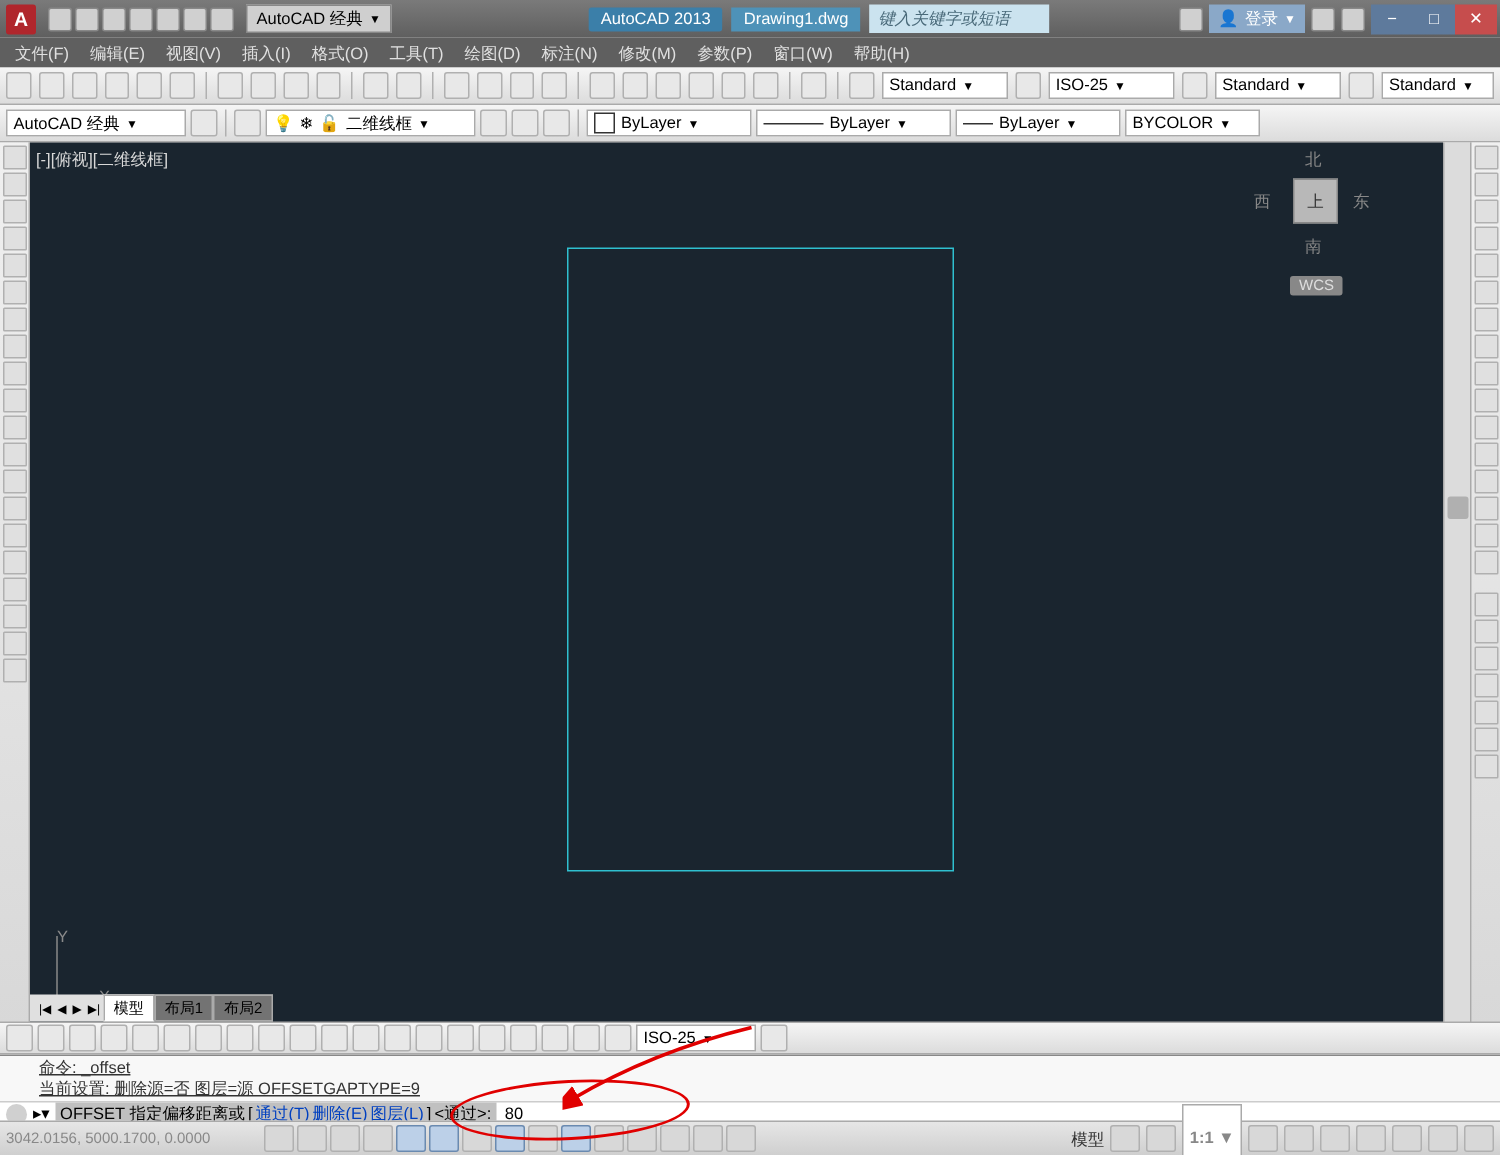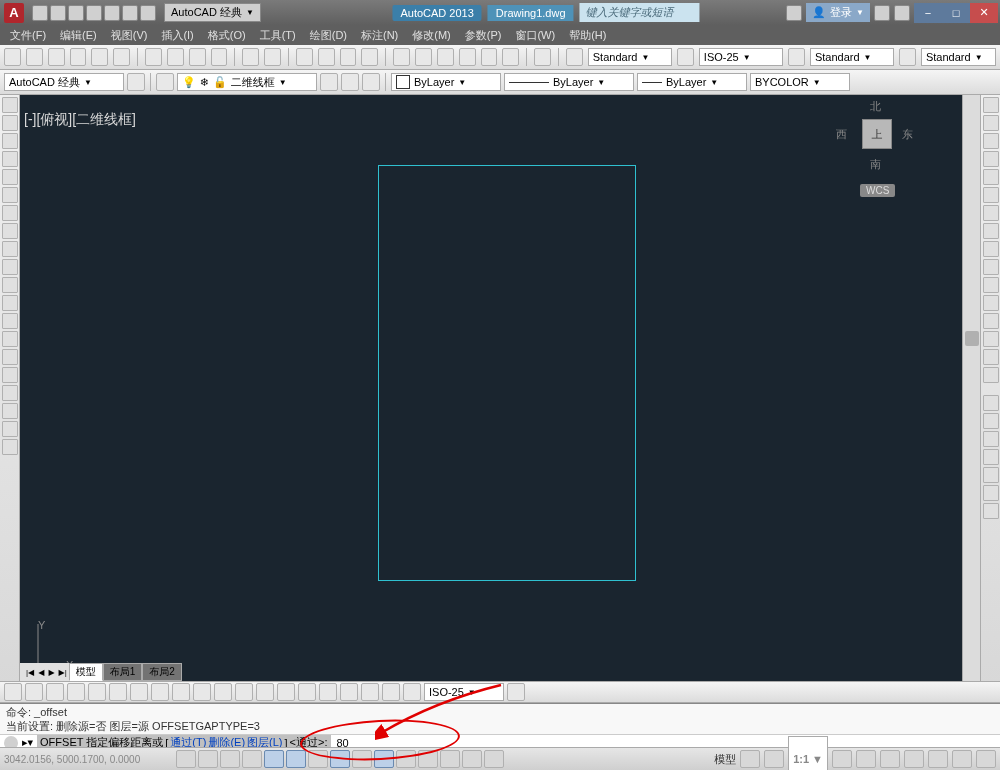--- a/index.html
+++ b/index.html
@@ -39,21 +39,21 @@
 .layers-toolbar { height: 25px; background: linear-gradient(#f5f5f5, #dcdcdc); display: flex; align-items: center; padding: 0 4px; gap: 3px; border-bottom: 1px solid #aaa; }
 .layer-combo { background: #fff; border: 1px solid #aaa; padding: 1px 4px; display: flex; align-items: center; gap: 4px; height: 18px; }
 
 
 .main-area { position: absolute; top: 95px; left: 0; right: 0; bottom: 85px; display: flex; }
 .left-toolbox { width: 20px; background: linear-gradient(#f0f0f0, #d8d8d8); display: flex; flex-direction: column; gap: 2px; padding: 2px; border-right: 1px solid #aaa; }
 .tool-icon { width: 16px; height: 16px; background: #e0e0e0; border: 1px solid #b0b0b0; border-radius: 1px; }
 .right-toolbox { width: 20px; background: linear-gradient(#f0f0f0, #d8d8d8); display: flex; flex-direction: column; gap: 2px; padding: 2px; border-left: 1px solid #aaa; }
 .canvas-wrap { flex: 1; position: relative; }
 .canvas { position: absolute; inset: 0; right: 18px; background: #1a252f; }
-.view-label { position: absolute; top: 16px; left: 4px; color: #d8d8d8; font-size: 14px; }
+.view-label { position: absolute; top: 4px; left: 4px; color: #d8d8d8; font-size: 11px; }
 .rect-shape { position: absolute; left: 358px; top: 70px; width: 258px; height: 416px; border: 1px solid #2fc0d0; }
 .ucs-y { position: absolute; left: 18px; bottom: 54px; }
 .ucs-x { position: absolute; left: 46px; bottom: 14px; }
 .ucs-axes { position: absolute; left: 16px; bottom: 16px; width: 50px; height: 50px; }
 .nav-cube { position: absolute; top: 4px; right: 30px; width: 110px; height: 120px; }
 .cube-center { position: absolute; left: 40px; top: 20px; width: 30px; height: 30px; background: #b8b8b8; border: 1px solid #888; display: flex; align-items: center; justify-content: center; color: #333; }
 .cube-n { position: absolute; left: 48px; top: 0px; color: #888; }
 .cube-s { position: absolute; left: 48px; top: 58px; color: #888; }
 .cube-e { position: absolute; left: 80px; top: 28px; color: #888; }
 .cube-w { position: absolute; left: 14px; top: 28px; color: #888; }
@@ -64,21 +64,21 @@
 
 .tabs-bar { position: absolute; bottom: 85px; left: 20px; height: 18px; background: #e0e0e0; display: flex; align-items: center; gap: 0; padding-left: 4px; }
 .tab-btn { padding: 1px 6px; background: #737373; border: 1px solid #aaa; font-size: 10px; }
 .tab-btn.active { background: #fff; border-bottom-color: #fff; }
 
 
 .dim-toolbar { position: absolute; bottom: 67px; left: 0; right: 0; height: 22px; background: linear-gradient(#f5f5f5, #dcdcdc); display: flex; align-items: center; padding: 0 4px; gap: 3px; border-top: 1px solid #aaa; border-bottom: 1px solid #aaa; }
 
 
 .cmd-window { position: absolute; bottom: 23px; left: 0; right: 0; height: 44px; background: #f8f8f8; border-top: 1px solid #888; font-family: "SimSun", monospace; font-size: 12px; overflow: hidden; }
-.cmd-history { padding: 1px 6px; line-height: 14px; color: #333; }
+.cmd-history { padding: 1px 26px; line-height: 14px; color: #333; text-decoration: underline; }
 .cmd-line { display: flex; align-items: center; height: 16px; background: #fff; border-top: 1px solid #ccc; padding-left: 4px; position: relative; }
 .cmd-icon { width: 14px; height: 14px; background: #d0d0d0; border-radius: 50%; margin-right: 4px; }
 .cmd-prompt { background: #c0c0c0; padding: 0 3px; display: flex; align-items: center; gap: 2px; }
 .cmd-key { color: #0040c0; }
 .cmd-input-val { margin-left: 6px; }
 
 
 .status-bar { position: absolute; bottom: 0; left: 0; right: 0; height: 23px; background: linear-gradient(#e6e6e6, #cfcfcf); display: flex; align-items: center; padding: 0 4px; gap: 2px; border-top: 1px solid #aaa; color: #888; }
 .coords { width: 170px; font-size: 10px; }
 .status-toggle { width: 20px; height: 18px; background: #d8d8d8; border: 1px solid #b0b0b0; border-radius: 2px; }
@@ -225,21 +225,21 @@
   <div class="layer-combo" style="width:130px">
       <span style="width:40px;border-top:1px solid #333"></span>
       <span>ByLayer</span>
       <span class="dd-arrow">▼</span>
     </div>
   <div class="layer-combo" style="width:110px">
       <span style="width:20px;border-top:1px solid #333"></span>
       <span>ByLayer</span>
       <span class="dd-arrow">▼</span>
     </div>
-  <div class="layer-combo" style="width:100px">
+  <div class="layer-combo" style="width:90px">
       <span>BYCOLOR</span>
       <span class="dd-arrow">▼</span>
     </div>
 </div>
 
 <div class="main-area">
   <div class="left-toolbox">
     <div class="tool-icon"></div>
     <div class="tool-icon"></div>
     <div class="tool-icon"></div>
@@ -347,21 +347,21 @@
   <div class="tb-dropdown" style="width:80px">
       <span>ISO-25</span>
       <span class="dd-arrow">▼</span>
     </div>
   <div class="tb-btn"></div>
 </div>
 
 <div class="cmd-window">
   <div class="cmd-history">
     <div>命令: _offset</div>
-    <div>当前设置: 删除源=否  图层=源  OFFSETGAPTYPE=3</div>
+    <div>当前设置: 删除源=否  图层=源  OFFSETGAPTYPE=9</div>
   </div>
   <div class="cmd-line">
     <div class="cmd-icon"></div>
     <span style="margin-right:4px">▸▾</span>
     <span class="cmd-prompt">
       <span>OFFSET 指定偏移距离或</span>
       <span>[</span>
         <span class="cmd-key">通过(T)</span>
       <span class="cmd-key">删除(E)</span>
       <span class="cmd-key">图层(L)</span>

